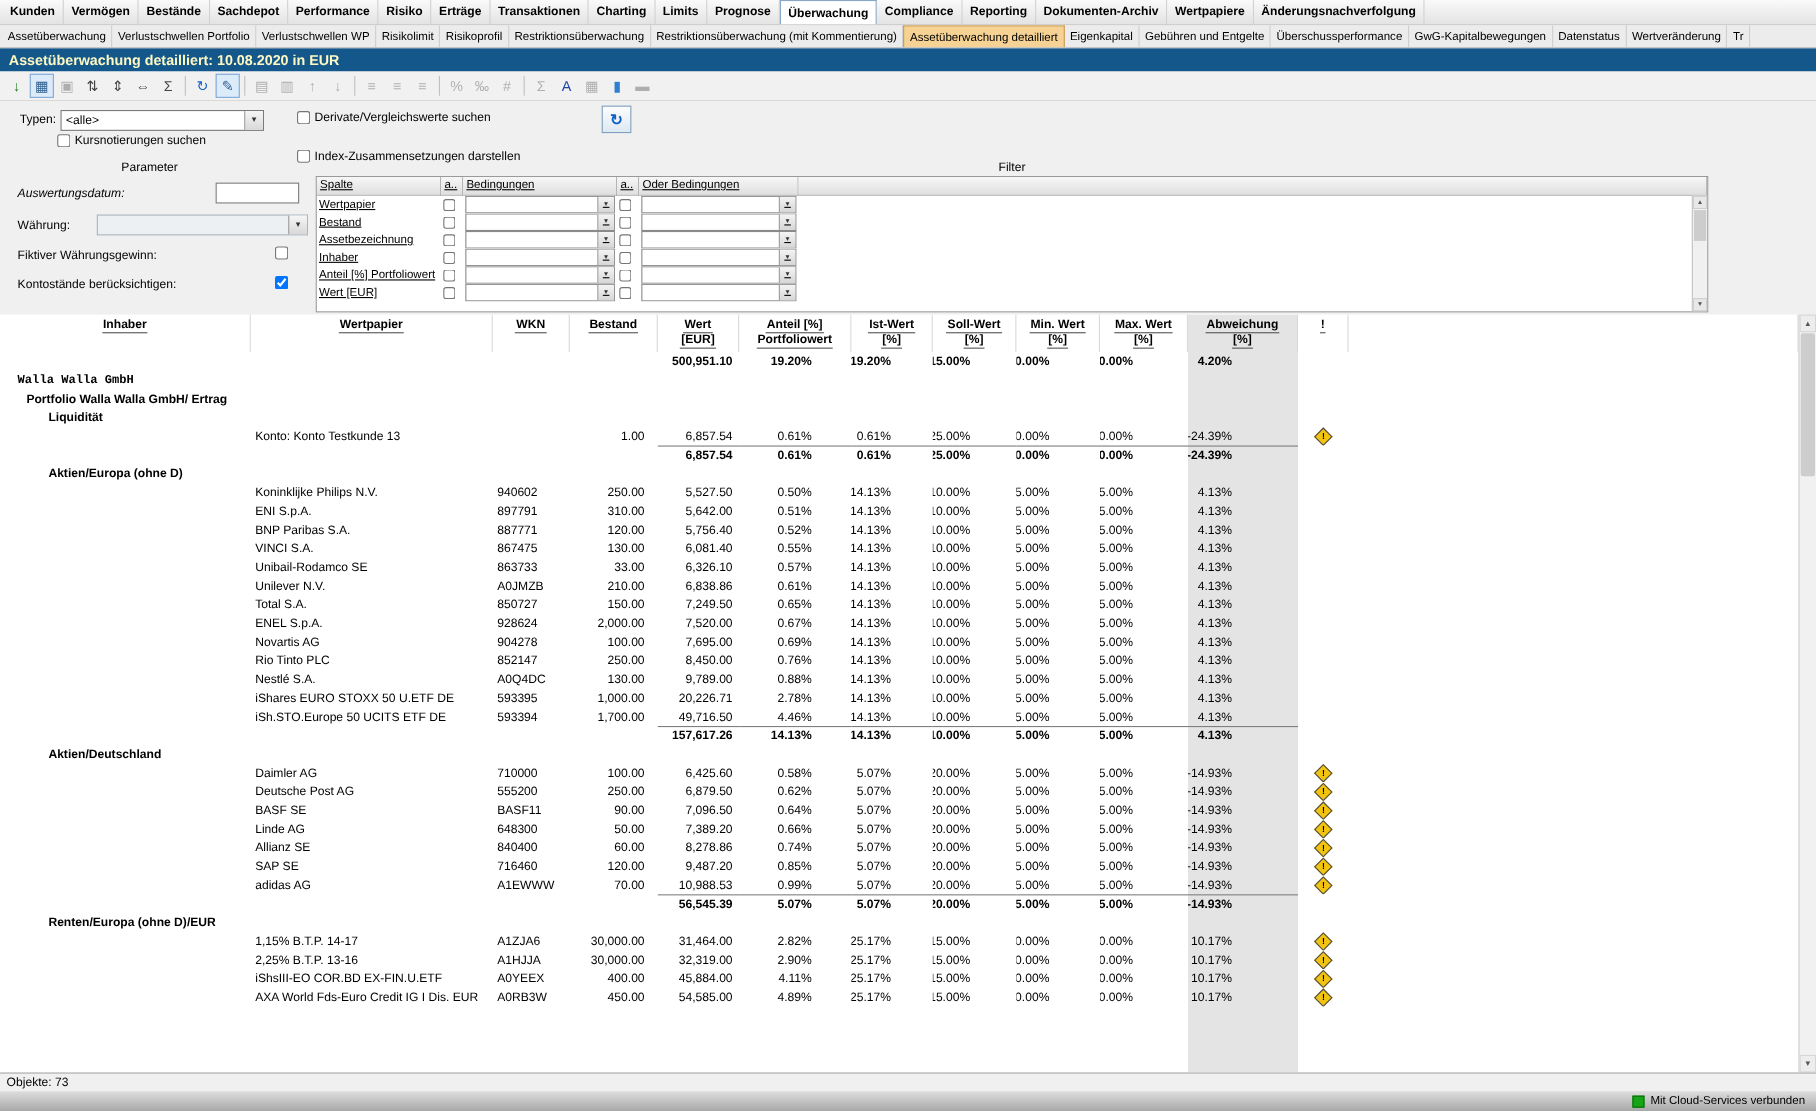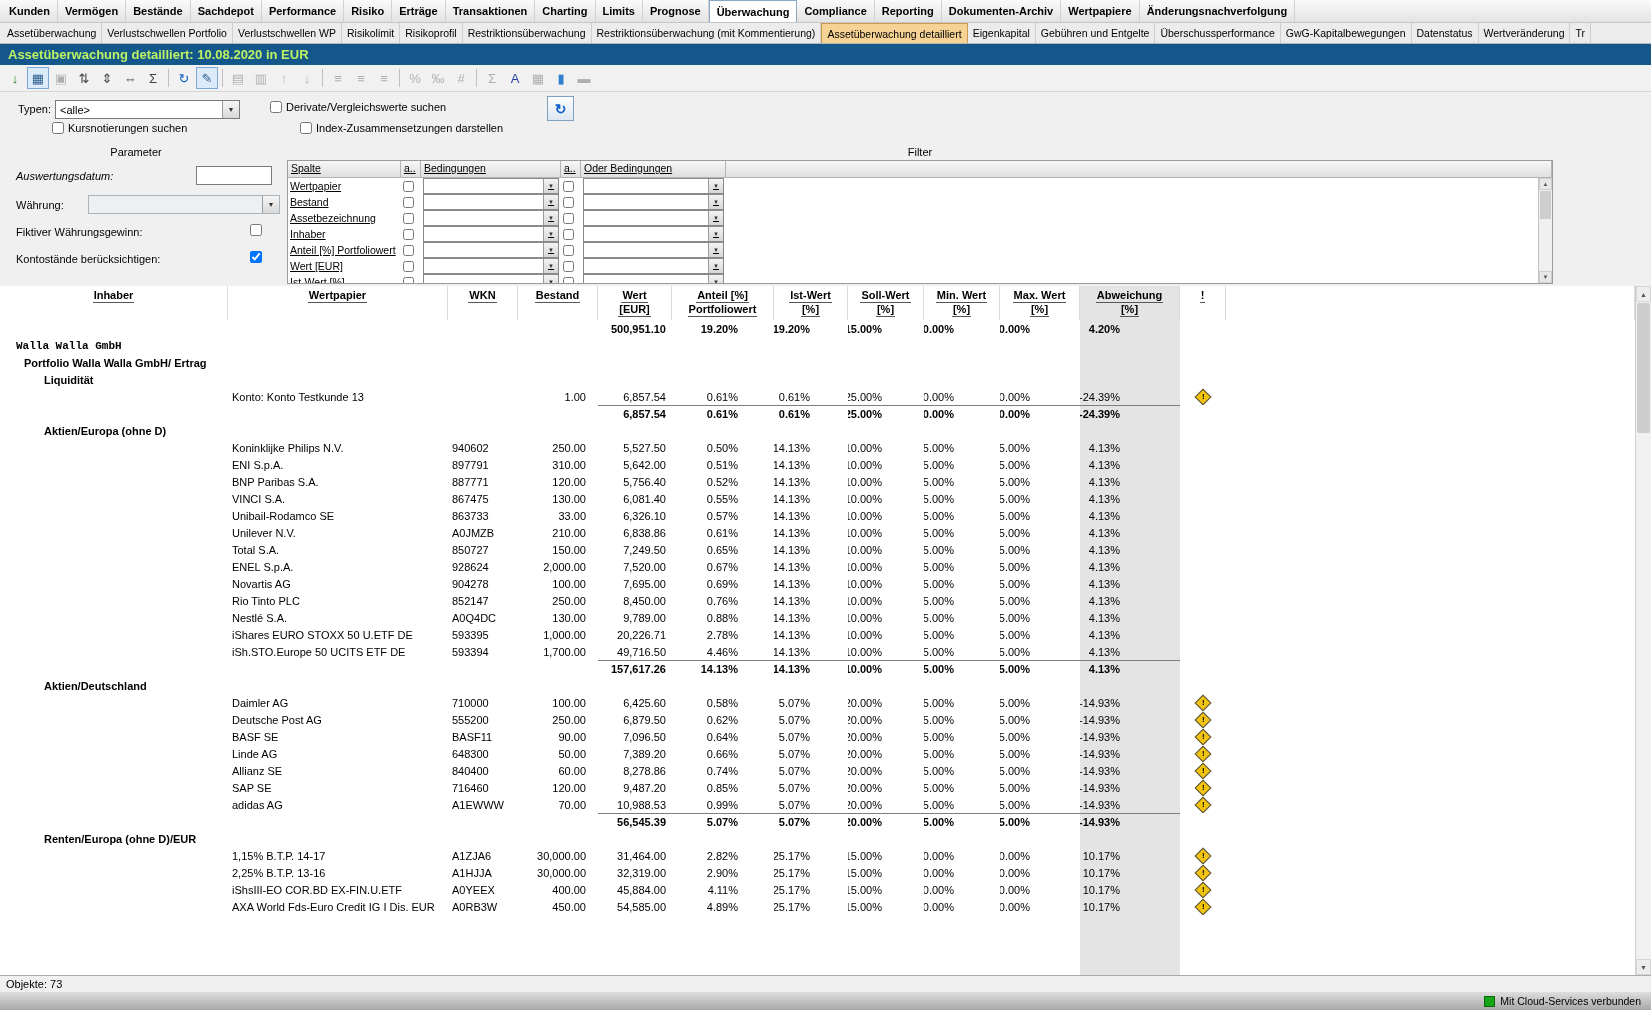--- a/index.html
+++ b/index.html
@@ -10,21 +10,21 @@
   .menubar{height:22px;display:flex;align-items:stretch;background:linear-gradient(#fafafa,#e3e3e3);border-bottom:1px solid #c6c6c6;padding-left:2px;}
   .menu-item{display:flex;align-items:center;padding:0 7px;font-weight:bold;font-size:11px;border-right:1px solid #d2d2d2;white-space:nowrap;cursor:default;}
   .menu-item.selected{background:#ffffff;border:1px solid #89a8c8;border-bottom:none;}
 
   
   .tabbar{height:20px;display:flex;align-items:stretch;background:#ececec;border-bottom:1px solid #b5b5b5;padding-left:2px;font-size:10.5px;overflow:hidden;}
   .tab-item{display:flex;align-items:center;padding:0 5px;border-right:1px solid #cfcfcf;white-space:nowrap;cursor:default;}
   .tab-item.selected{background:#f6d394;border:1px solid #c79b52;border-bottom:none;}
 
   
-  .titlebar{height:21px;background:#13578b;color:#bef264;display:flex;align-items:center;padding-left:8px;font-size:13px;font-weight:bold;}
+  .titlebar{height:21px;background:#13578b;color:#fef9c3;display:flex;align-items:center;padding-left:8px;font-size:13px;font-weight:bold;}
 
   
   .toolbar{height:26px;background:#f1f1f1;border-bottom:1px solid #d6d6d6;display:flex;align-items:center;padding-left:4px;gap:1px;}
   .tb-icon{width:20px;height:20px;display:flex;align-items:center;justify-content:center;font-size:13px;border:1px solid transparent;cursor:default;}
   .tb-icon.active{background:#dcebfa;border-color:#7da7d8;}
   .tb-icon.disabled{opacity:.35;}
   .tb-sep{width:1px;height:18px;background:#c0c0c0;margin:0 3px;}
 
   
   .form-area{position:relative;height:197px;background:#f0f0f0;border-bottom:1px solid #979797;}
@@ -41,21 +41,21 @@
   .combo .val{flex:1;display:flex;align-items:center;padding:0 4px;overflow:hidden;white-space:nowrap;}
   .combo .btn{width:16px;background:linear-gradient(#f6f6f6,#d8d8d8);border-left:1px solid #9a9a9a;display:flex;align-items:center;justify-content:center;font-size:7px;color:#333;}
   .combo.disabled{background:#edf0f3;border-color:#a9b4bd;color:#777;}
   .typen-combo{left:55px;top:8px;width:185px;}
   .waehr-combo{left:88px;top:103px;width:192px;}
 
   .cbrow{position:absolute;display:flex;align-items:center;gap:4px;white-space:nowrap;}
   .cbrow input{width:12px;height:12px;margin:0;}
   .cb-derivate{left:270px;top:9px;}
   .cb-kurs{left:52px;top:30px;}
-  .cb-index{left:270px;top:30px;margin-left:30px;}
+  .cb-index{left:270px;top:44px;}
   .cb-fiktiv{left:250px;top:132px;}
   .cb-konto{left:250px;top:159px;}
 
   .txtinput{position:absolute;left:196px;top:74px;width:76px;height:19px;box-sizing:border-box;border:1px solid #7a7a7a;background:#fff;font-family:inherit;font-size:11px;padding:0 3px;}
 
   .refresh-btn{position:absolute;left:547px;top:4px;width:25px;height:23px;border:1px solid #7fa0c0;background:linear-gradient(#fdfdfd,#dde8f2);display:flex;align-items:center;justify-content:center;color:#1060c8;font-size:14px;font-weight:bold;cursor:default;}
 
   
   .filter-grid{position:absolute;left:287px;top:68px;width:1266px;height:124px;background:#fff;border:1px solid #9a9a9a;overflow:hidden;box-sizing:border-box;}
   .fg-header,.fg-row{display:grid;grid-template-columns:113px 20px 140px 20px 145px minmax(0,1fr);text-decoration:underline;}
@@ -372,42 +372,20 @@
               <input type="checkbox" style="">
             </div>
             <div>
               <div class="mini-combo">
                 <div class="mc-val"></div>
                 <div class="mc-btn">▼</div>
               </div>
             </div>
             <div></div>
           </div>
-          <div class="fg-row">
-            <div class="fg-name">Ist-Wert [%]</div>
-            <div class="fg-cb">
-              <input type="checkbox" style="">
-            </div>
-            <div>
-              <div class="mini-combo">
-                <div class="mc-val"></div>
-                <div class="mc-btn">▼</div>
-              </div>
-            </div>
-            <div class="fg-cb">
-              <input type="checkbox" style="">
-            </div>
-            <div>
-              <div class="mini-combo">
-                <div class="mc-val"></div>
-                <div class="mc-btn">▼</div>
-              </div>
-            </div>
-            <div></div>
-          </div>
         </div>
       <div class="fg-scroll">
         <div class="sa">▲</div>
         <div class="sth"></div>
         <div class="sa bottom">▼</div>
       </div>
     </div>
   </div>
 
   <div class="table-area">

